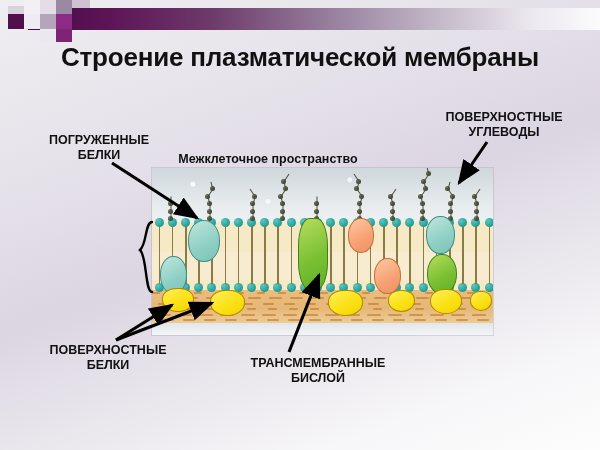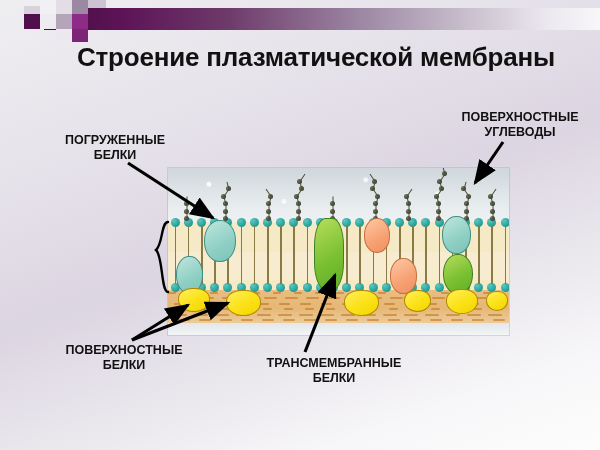--- a/index.html
+++ b/index.html
@@ -2,21 +2,21 @@
 <html><head>
 <meta charset="utf-8">
 <style>
   html,body{margin:0;padding:0;}
   body{
     width:600px;height:450px;overflow:hidden;
     font-family:"Liberation Sans", sans-serif;
     background:linear-gradient(160deg,#efeef1 0%,#e6e2ea 28%,#dcd5e2 50%,#e9e6ec 68%,#f7f6f8 85%,#fdfdfd 100%);
     position:relative;
   }
-  #slide{position:absolute;inset:0;margin-left:16px;}
+  #slide{position:absolute;inset:0;}
 
   
   .hdr-bar{position:absolute;left:28px;top:8px;width:572px;height:22px;
     background:linear-gradient(to right,#450b42 0%,#5d1457 14%,#6d3a6a 32%,#9c86a3 55%,#c9bfcd 74%,#ece8ef 88%,#fbfbfc 100%);}
   .sq{position:absolute;}
 
   
   .title{position:absolute;left:0;top:42px;width:600px;text-align:center;
     font-size:26px;font-weight:bold;color:#111;letter-spacing:-0.2px;
     white-space:nowrap;}
@@ -402,30 +402,31 @@
         <div class="prot yellow" style="left: 176px; top: 122px; width: 33px; height: 24px; border-radius: 46% 46% 52% 52%; border-color: rgb(176, 138, 0);"></div>
         <div class="prot yellow" style="left: 236px; top: 122px; width: 25px; height: 20px; border-radius: 46% 46% 52% 52%; border-color: rgb(176, 138, 0);"></div>
         <div class="prot yellow" style="left: 278px; top: 121px; width: 30px; height: 23px; border-radius: 46% 46% 52% 52%; border-color: rgb(176, 138, 0);"></div>
         <div class="prot yellow" style="left: 318px; top: 123px; width: 20px; height: 18px; border-radius: 46% 46% 52% 52%; border-color: rgb(176, 138, 0);"></div>
       </div>
   </div>
 
   <div class="lbl" style="left:24px;top:133px;width:150px;font-size:12.5px;">ПОГРУЖЕННЫЕ
 БЕЛКИ</div>
 
+  <div class="lbl" style="left:148px;top:152px;width:240px;font-size:12.5px;">Межклеточное пространство</div>
 
   <div class="lbl" style="left:415px;top:110px;width:178px;font-size:12.5px;">ПОВЕРХНОСТНЫЕ
 УГЛЕВОДЫ</div>
 
 
   <div class="lbl" style="left:22px;top:343px;width:172px;font-size:12.5px;">ПОВЕРХНОСТНЫЕ
 БЕЛКИ</div>
 
   <div class="lbl" style="left:218px;top:356px;width:200px;font-size:12.5px;">ТРАНСМЕМБРАННЫЕ
-БЕЛКИ</div>
+БИСЛОЙ</div>
 
   <svg class="ovl" viewBox="0 0 600 450">
     <defs>
       <marker id="ah" markerWidth="9" markerHeight="9" refX="7.2" refY="3.2" orient="auto">
         <path d="M0,0 L8,3.2 L0,6.4 z" fill="#000"></path>
       </marker>
     </defs>
 
     <line x1="112" y1="163" x2="197" y2="218" stroke="#000" stroke-width="3.1" marker-end="url(#ah)"></line>
 

